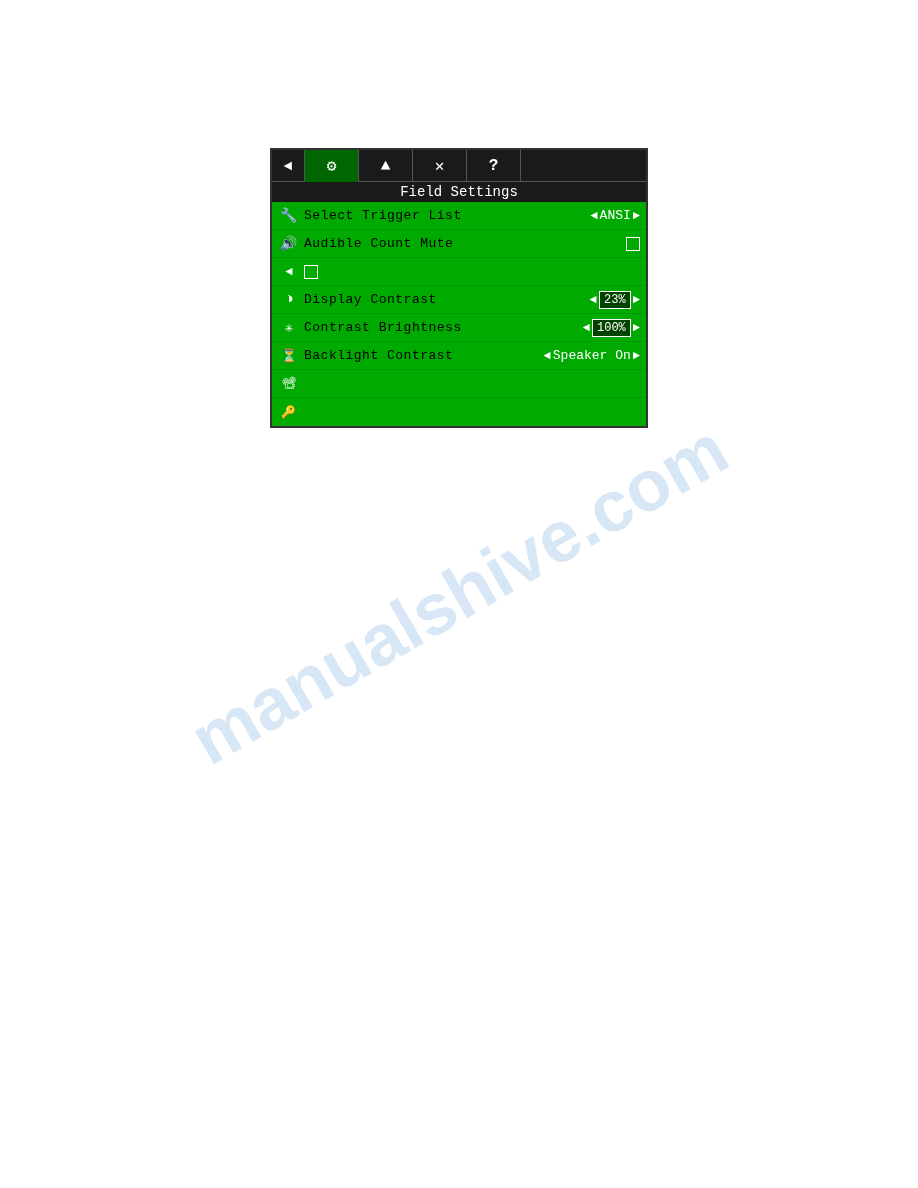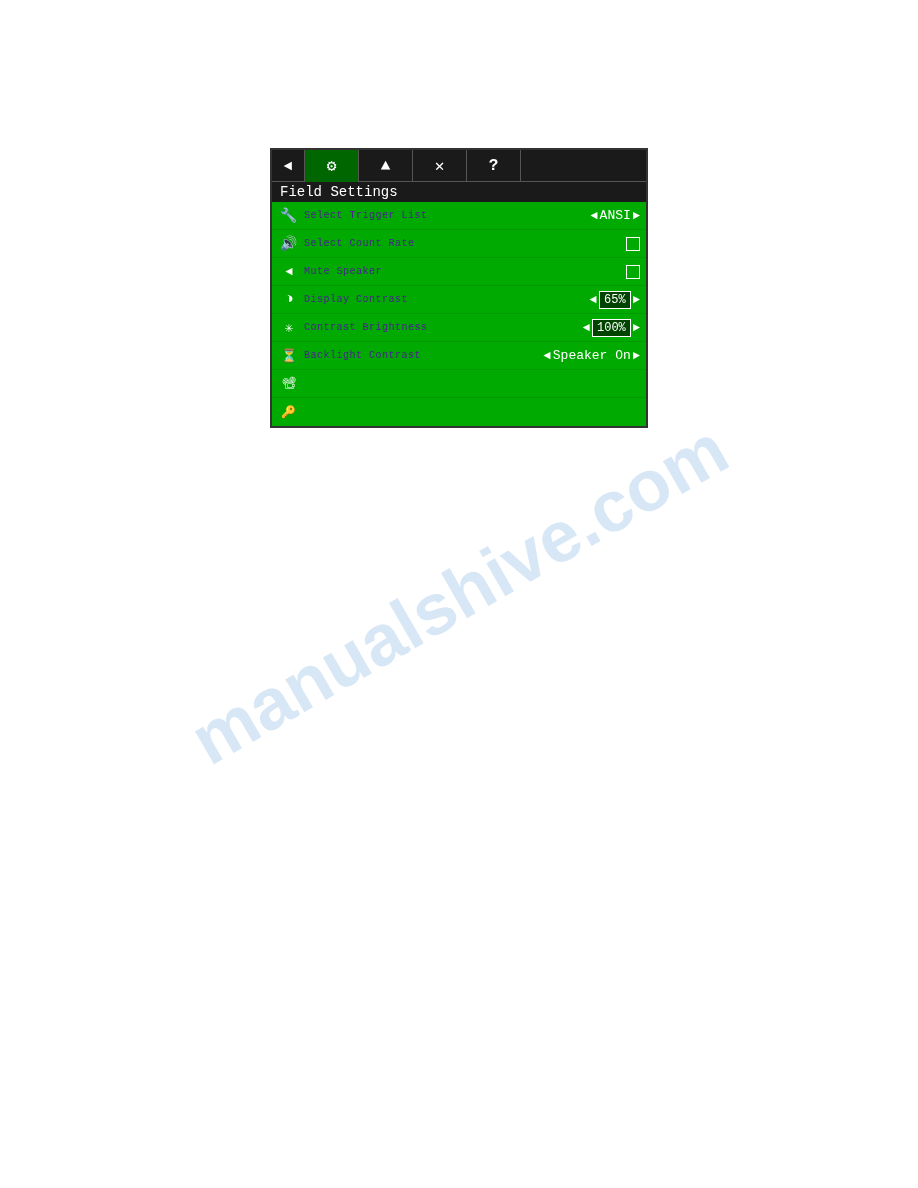--- a/index.html
+++ b/index.html
@@ -81,21 +81,21 @@
 
     
     .menu {
       background: #00aa00;
     }
 
     
     .field-settings-header {
       background: #1a1a1a;
       color: #ffffff;
-      text-align: left;
+      text-align: center;
       padding: 2px 8px;
       font-size: 14px;
       font-family: 'Courier New', Courier, monospace;
     }
 
     
     .menu-row {
       display: flex;
       align-items: center;
       padding: 3px 6px;
@@ -110,22 +110,22 @@
       display: flex;
       align-items: center;
       justify-content: center;
       color: #ffffff;
       font-size: 14px;
       margin-right: 4px;
     }
 
     .menu-label {
       flex: 1;
-      color: #4c1d95;
-      font-size: 10px;
+      color: #000000;
+      font-size: 13px;
       font-family: 'Courier New', Courier, monospace;
       letter-spacing: 0.5px;
     }
 
     .menu-value {
       color: #ffffff;
       font-size: 13px;
       font-family: 'Courier New', Courier, monospace;
       display: flex;
       align-items: center;
@@ -198,40 +198,39 @@
       <div class="menu-label">Select Trigger List</div>
       <div class="menu-value">
         <span class="arrow-left">◄</span>
         <span>ANSI</span>
         <span class="arrow-right">►</span>
       </div>
     </div>
 
     <div class="menu-row">
       <div class="menu-icon">🔊</div>
-      <div class="menu-label">Select Count Rate</div>
+      <div class="menu-label">Audible Count Mute</div>
       <div class="menu-value">
         <span class="checkbox-empty"></span>
       </div>
     </div>
 
     <div class="menu-row">
       <div class="menu-icon" style="font-size:12px;">◄</div>
-      <div class="menu-label">Mute Speaker</div>
       <div class="menu-value">
         <span class="checkbox-empty"></span>
       </div>
     </div>
 
     <div class="menu-row">
       <div class="menu-icon" style="font-size:15px;">◑</div>
       <div class="menu-label">Display Contrast</div>
       <div class="menu-value">
         <span class="arrow-left">◄</span>
-        <span class="value-box">65%</span>
+        <span class="value-box">23%</span>
         <span class="arrow-right">►</span>
       </div>
     </div>
 
     <div class="menu-row">
       <div class="menu-icon" style="font-size:14px;">✳</div>
       <div class="menu-label">Contrast Brightness</div>
       <div class="menu-value">
         <span class="arrow-left">◄</span>
         <span class="value-box">100%</span>

